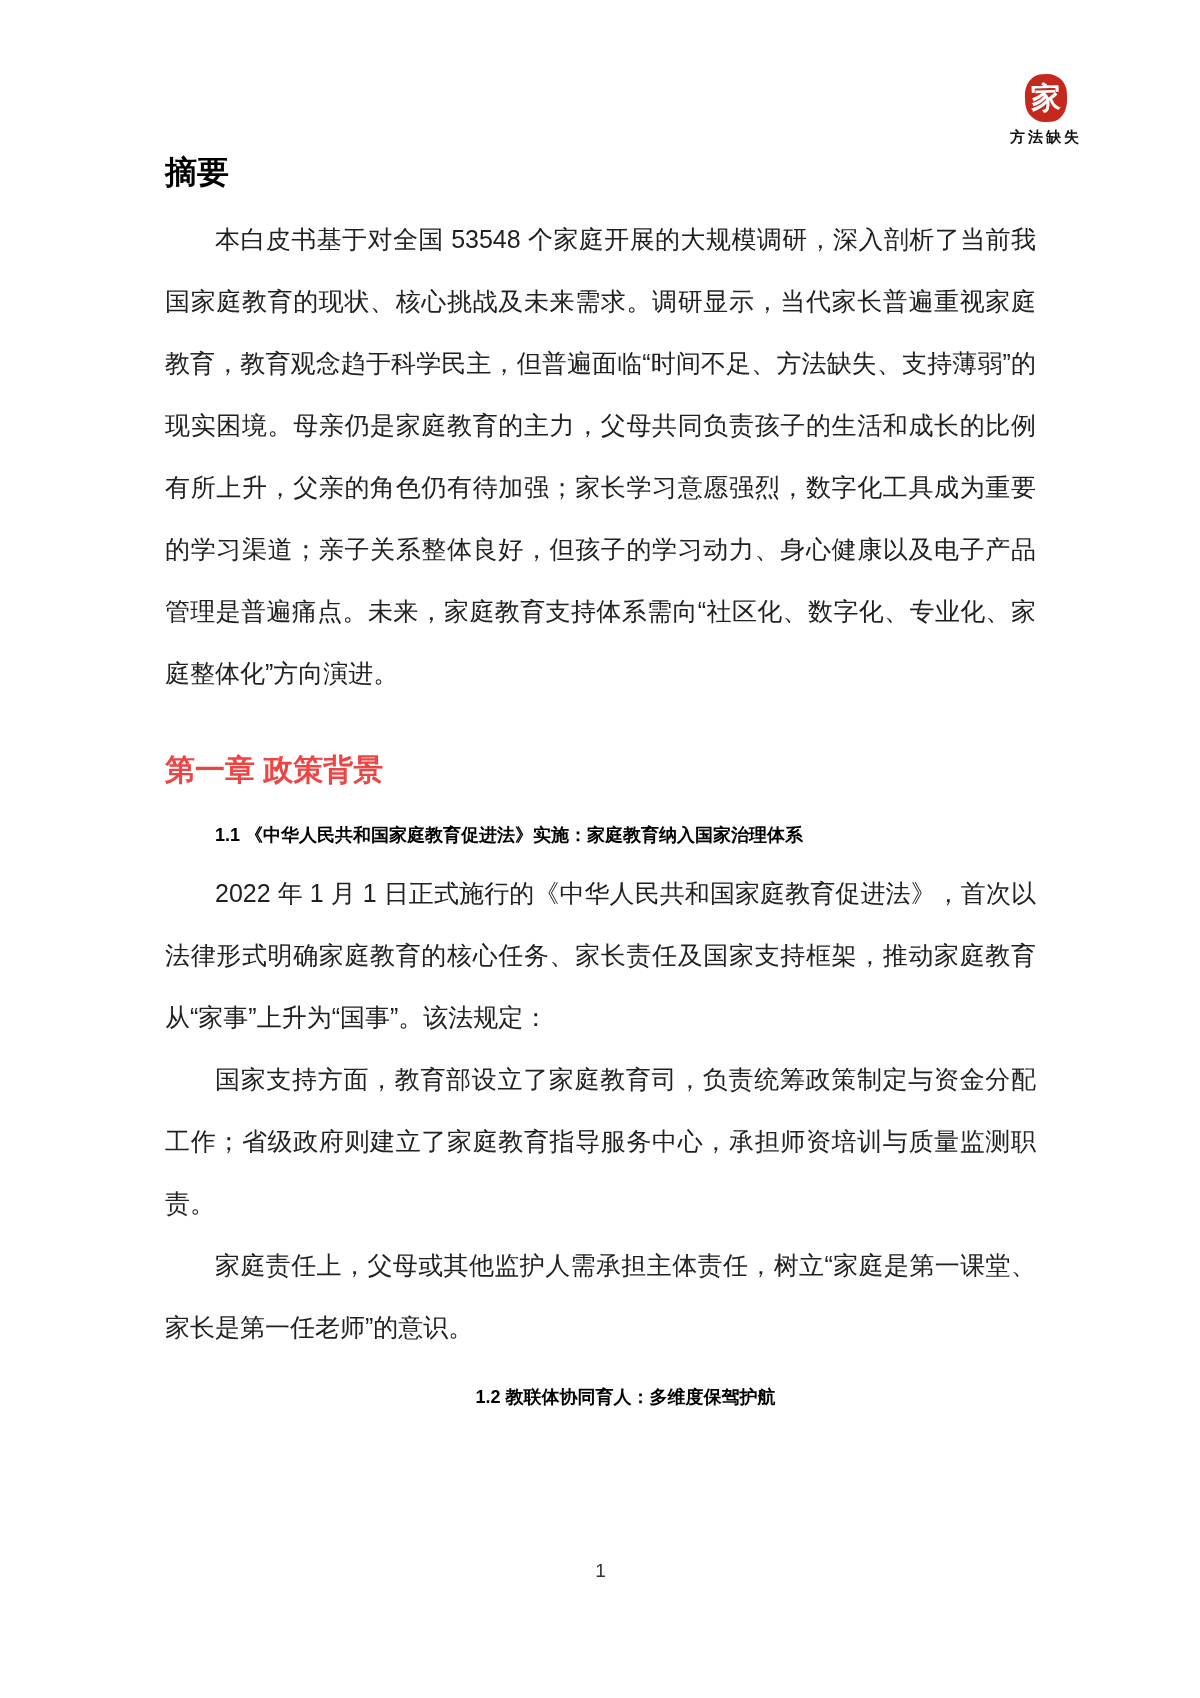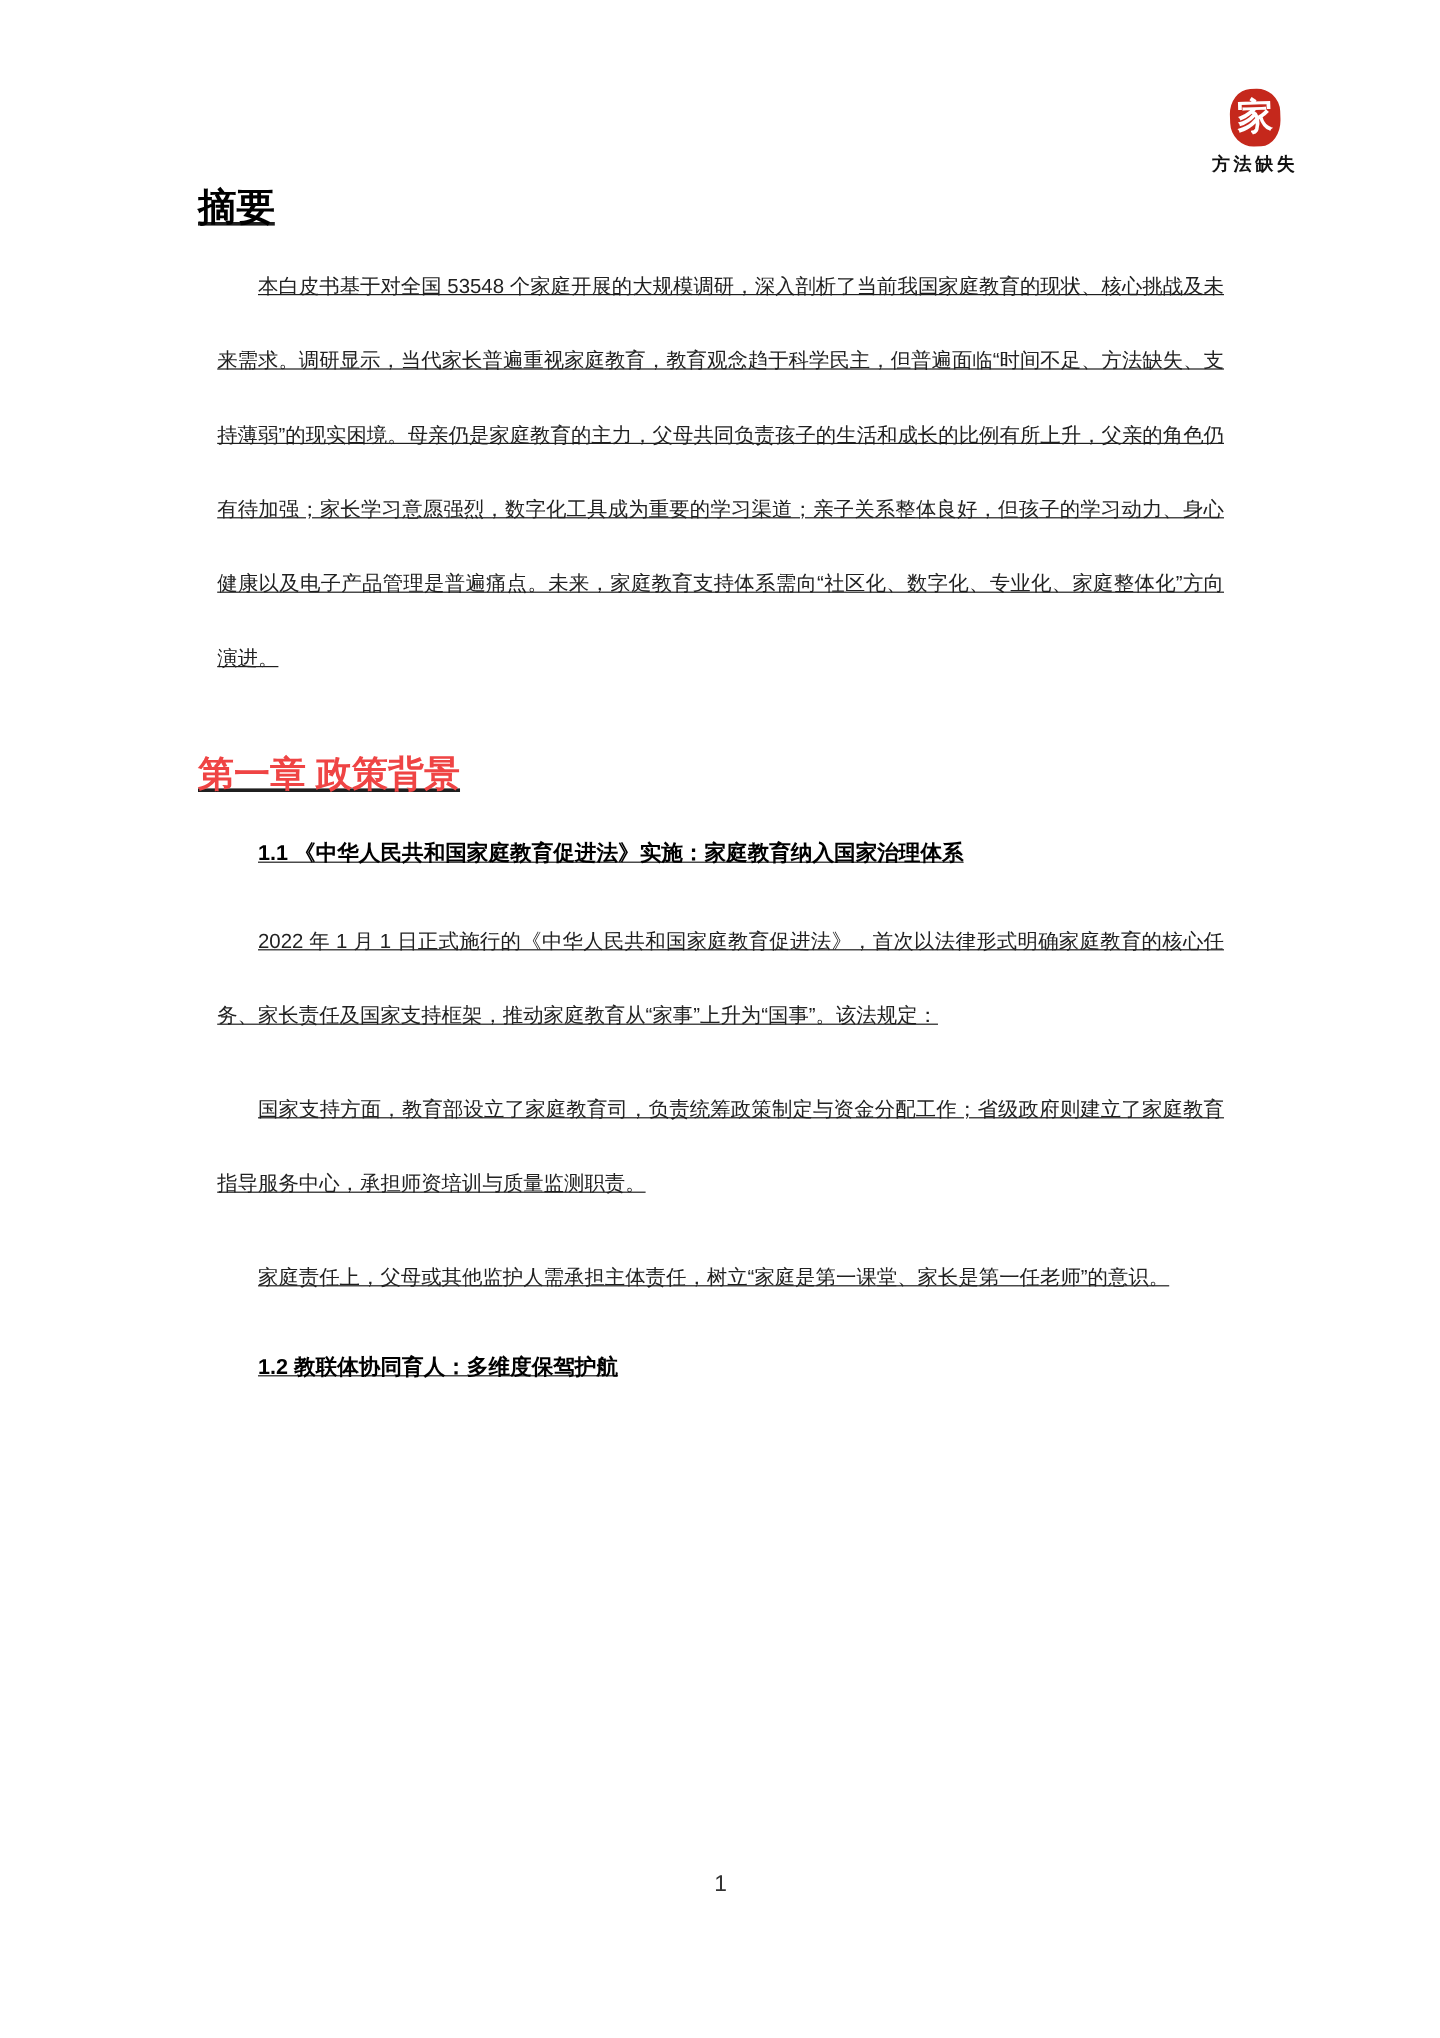--- a/index.html
+++ b/index.html
@@ -48,21 +48,20 @@
     color: #111111;
     white-space: nowrap;
   }
 
   
   .content {
     position: absolute;
     left: 165px;
     top: 150px;
     width: 871px;
-    text-decoration: underline;
   }
   h1.doc-h1 {
     margin: 0;
     font-size: 32px;
     line-height: 44px;
     font-weight: bold;
     color: #000000;
   }
   h2.doc-h2 {
     margin: 44px 0 0 0;
@@ -72,24 +71,24 @@
     color: #ef4444;
   }
   h3.doc-h3 {
     margin: 16px 0 0 0;
     font-size: 18px;
     line-height: 54px;
     font-weight: bold;
     color: #000000;
     text-indent: 50px;
   }
-  h3.doc-h3.second { margin-top: 12px; }
+  h3.doc-h3.second { margin-top: 12px; text-align: center; }
   p.body-para {
-    margin: 16px;
-    font-size: 17px;
+    margin: 0;
+    font-size: 25px;
     line-height: 62px;
     text-align: justify;
     text-indent: 2em;
     color: #212121;
   }
   p.abstract-para { margin-top: 14px; }
 
   
   .page-number {
     position: absolute;

